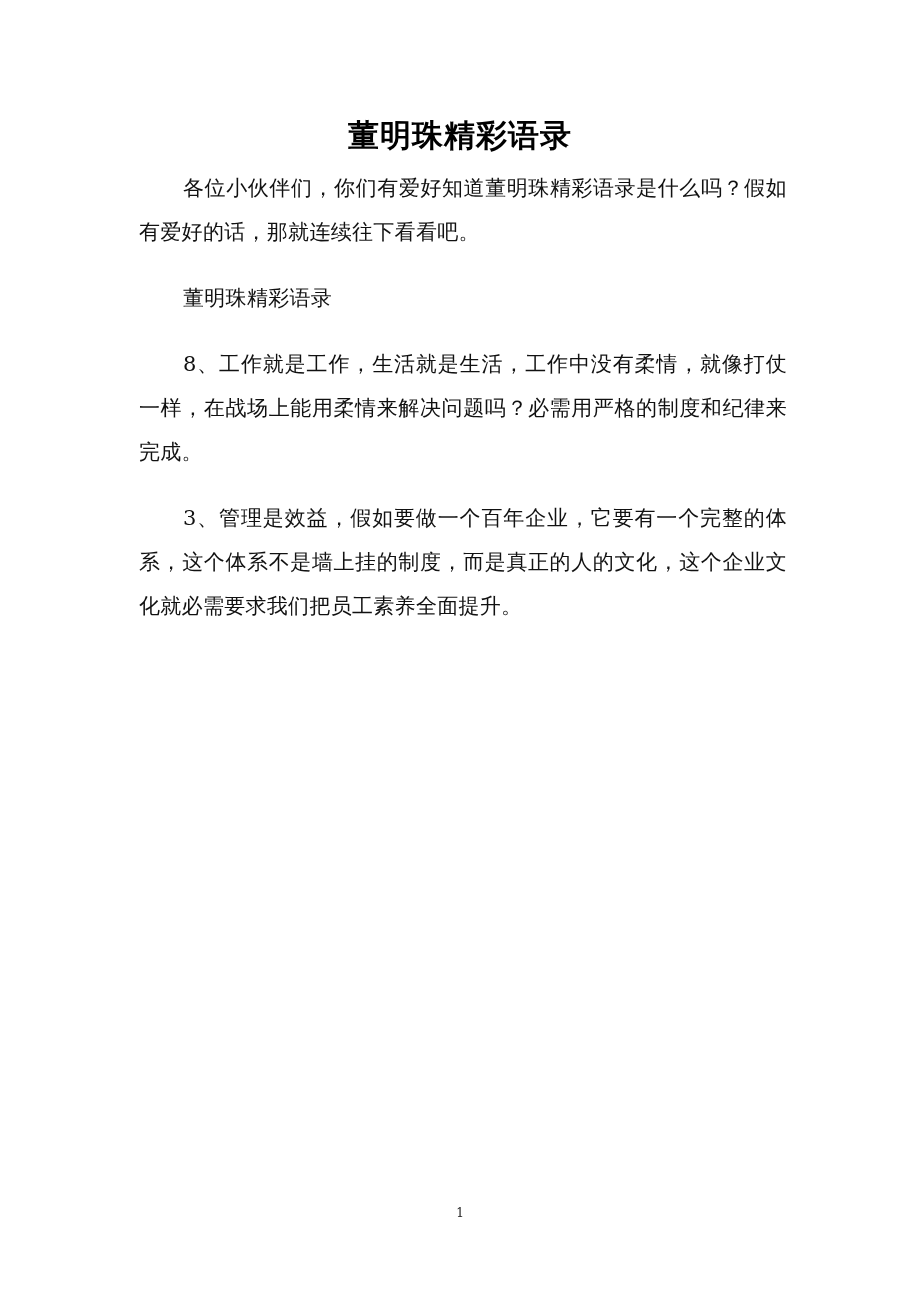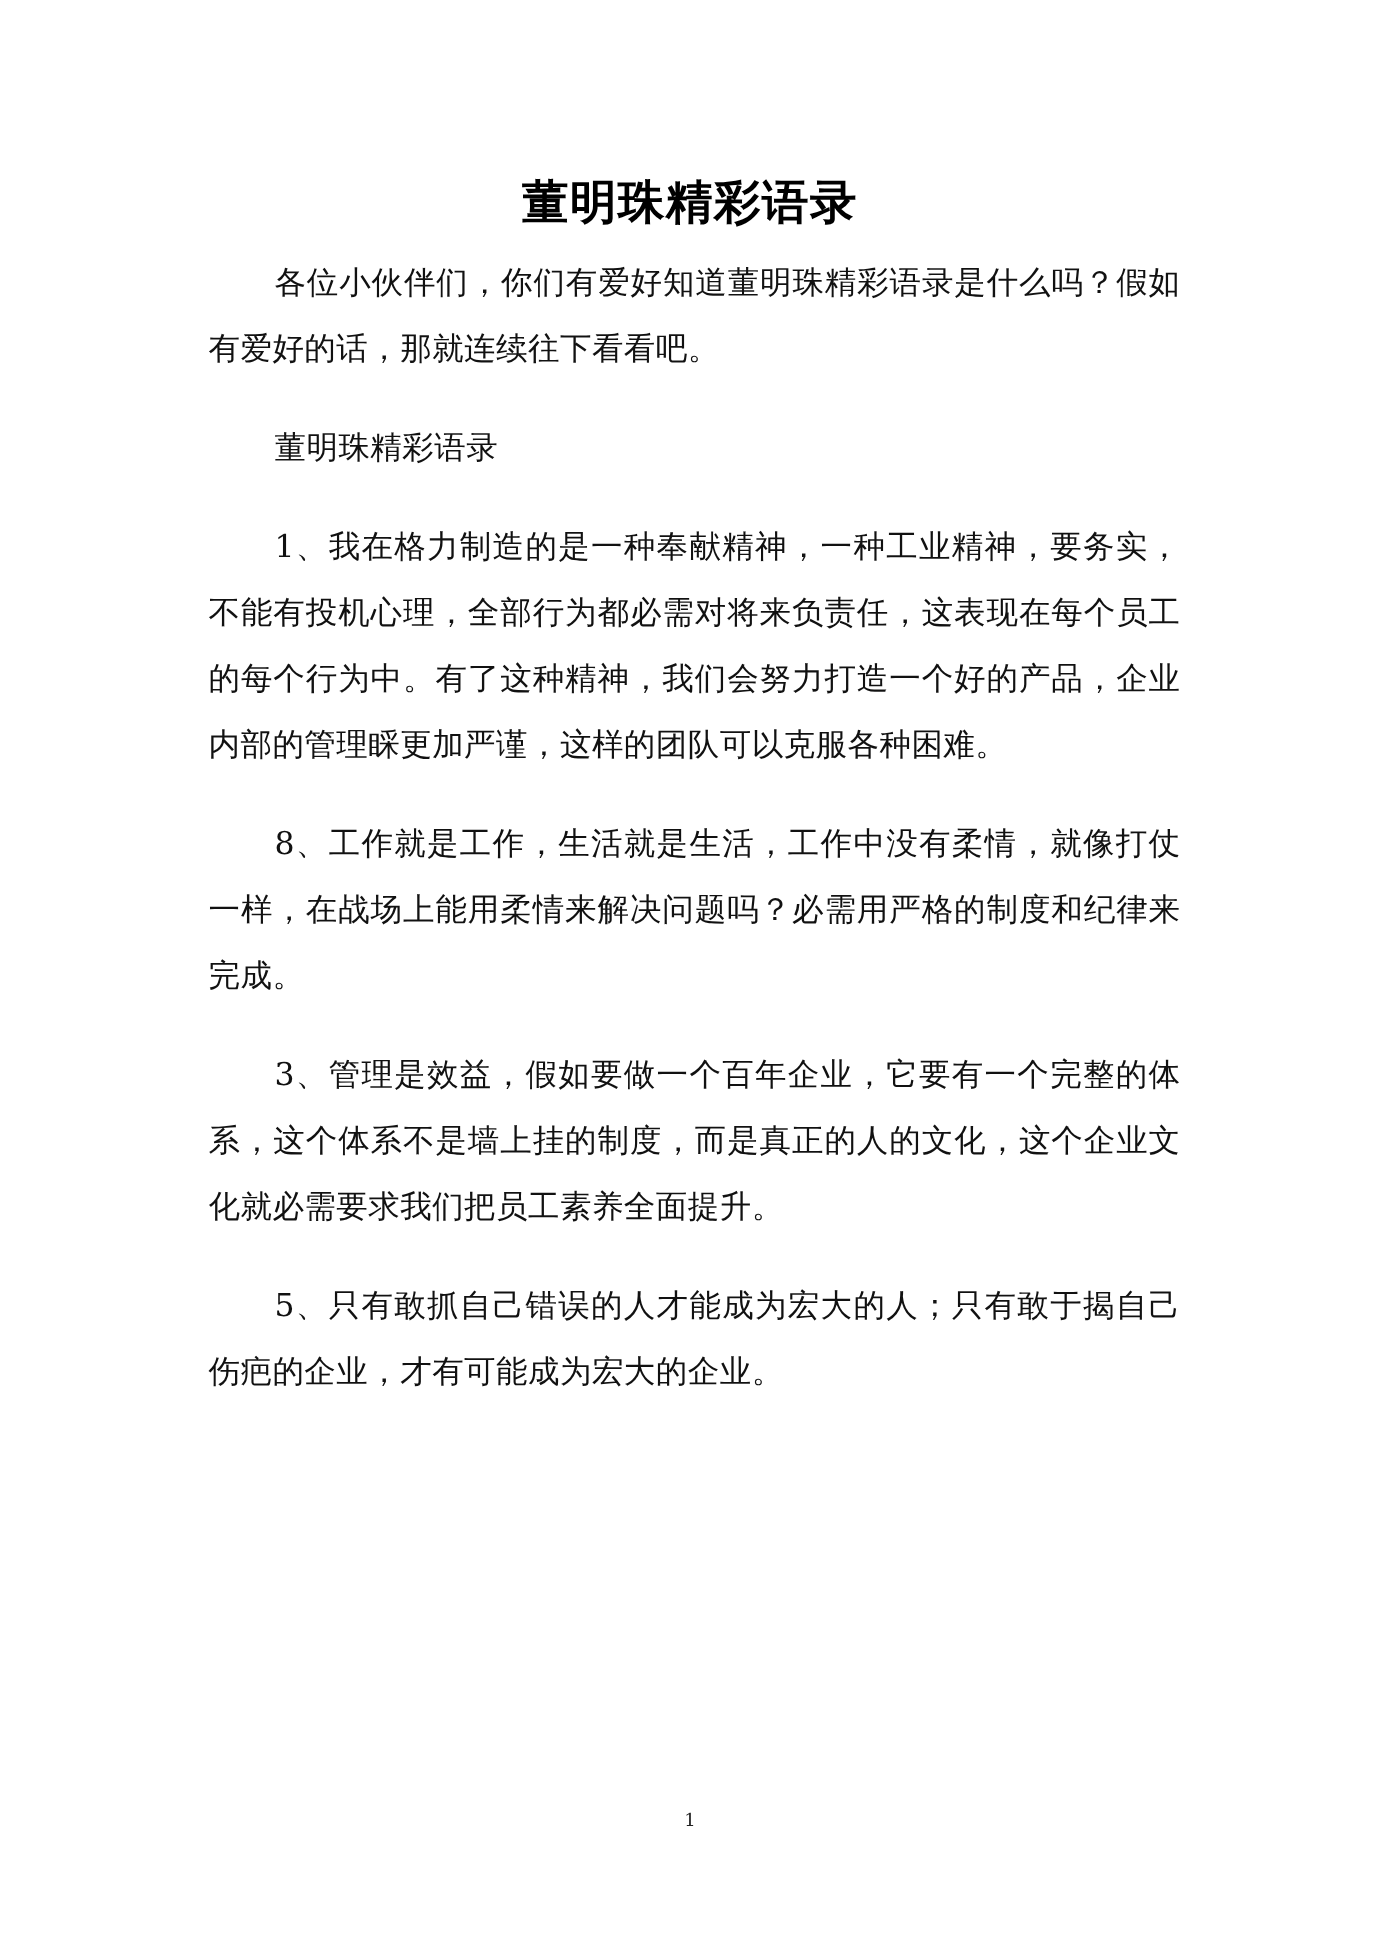--- a/index.html
+++ b/index.html
@@ -62,20 +62,18 @@
 </style>
 </head>
 <body>
 
 <div class="page">
   <div class="title">董明珠精彩语录</div>
 
   <div class="body-text">
     <p>各位小伙伴们，你们有爱好知道董明珠精彩语录是什么吗？假如有爱好的话，那就连续往下看看吧。</p>
     <p>董明珠精彩语录</p>
-    <p>1、我在格力制造的是一种奉献精神，一种工业精神，要务实，不能有投机心理，全部行为都必需对将来负责任，这表现在每个员工的每个行为中。有了这种精神，我们会努力打造一个好的产品，企业内部的管理睬更加严谨，这样的团队可以克服各种困难。</p>
     <p>8、工作就是工作，生活就是生活，工作中没有柔情，就像打仗一样，在战场上能用柔情来解决问题吗？必需用严格的制度和纪律来完成。</p>
     <p>3、管理是效益，假如要做一个百年企业，它要有一个完整的体系，这个体系不是墙上挂的制度，而是真正的人的文化，这个企业文化就必需要求我们把员工素养全面提升。</p>
-    <p>5、只有敢抓自己错误的人才能成为宏大的人；只有敢于揭自己伤疤的企业，才有可能成为宏大的企业。</p>
   </div>
 
   <div class="page-number">1</div>
 </div>
 
 </body></html>

